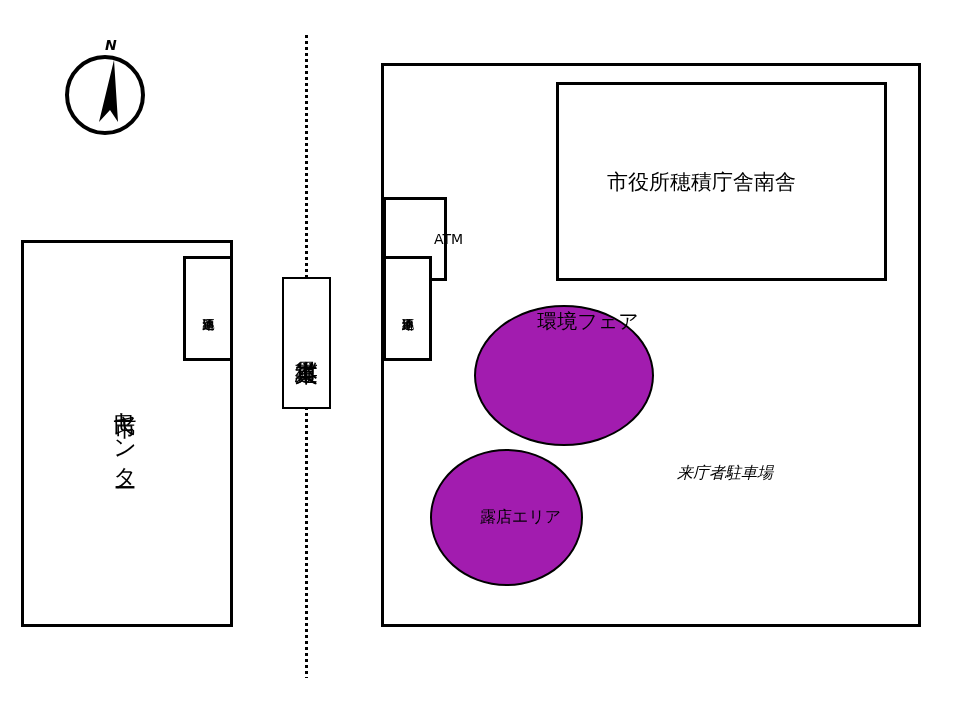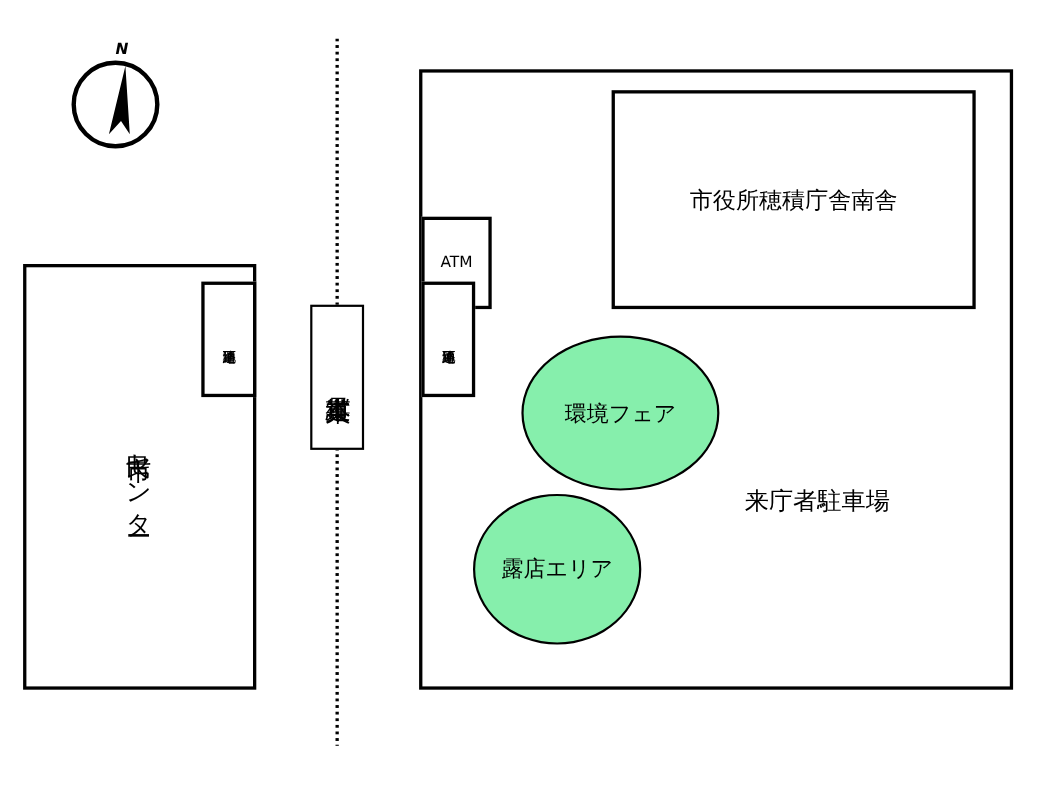--- a/index.html
+++ b/index.html
@@ -7,27 +7,27 @@
     body { position: relative; font-family: "DejaVu Sans", "Liberation Sans", sans-serif; color: #000; }
     .abs { position: absolute; }
     .box { position: absolute; border: 3px solid #000; background: #fff; }
     .thin { border-width: 2px; }
     .vtext {
       writing-mode: vertical-rl;
       text-orientation: upright;
       display: flex; align-items: center; justify-content: center;
       white-space: nowrap;
     }
-    .center { display: flex; align-items: center; justify-content: center; text-align: center; }
+    .center { display: flex; align-items: center; text-align: center; padding-left: 48px; }
     .road-line {
       position: absolute; left: 305px; top: 35px; width: 3px; height: 643px;
       background-image: linear-gradient(to bottom, #000 50%, transparent 50%);
       background-size: 3px 6px;
     }
-    .ellipse { position: absolute; border: 2px solid #000; border-radius: 50%; background: #86efac; }
+    .ellipse { position: absolute; border: 2px solid #000; border-radius: 50%; background: #a21caf; }
   </style>
 </head>
 <body>
 
 <div class="abs" style="left:62px; top:38px; width:86px; height:100px;">
   <span class="abs" style="left:43px; top:0; font-size:14px; font-weight:bold; font-style:italic; line-height:14px;">N</span>
   <svg class="abs" style="left:0; top:14px;" width="86" height="86" viewBox="0 0 86 86">
     <circle cx="43" cy="43" r="38" fill="none" stroke="#000" stroke-width="4"></circle>
     <polygon points="52,8 56,70 48,58 37,70" fill="#000"></polygon>
   </svg>
@@ -60,19 +60,19 @@
 </div>
 
 <div class="box vtext" style="left:383px; top:256px; width:49px; height:105px; font-size:12px; line-height:13px;">
   <span>地下連絡通路</span>
 </div>
 
 <div class="ellipse center" style="left:474px; top:305px; width:180px; height:141px; flex-direction:column; font-size:20px; line-height:28px;">
   <span>環境フェア</span>
 </div>
 
-<div class="ellipse center" style="left:430px; top:449px; width:153px; height:137px; font-size:20px;">
+<div class="ellipse center" style="left:430px; top:449px; width:153px; height:137px; font-size:16px;">
   <span>露店エリア</span>
 </div>
 
-<div class="abs" style="left:677px; top:444px; font-size:22px; line-height:26px; white-space:nowrap;">
+<div class="abs" style="left:677px; top:460px; font-size:16px; line-height:26px; white-space:nowrap;font-style:italic;">
   <span>来庁者駐車場</span>
 </div>
 
 </body></html>

